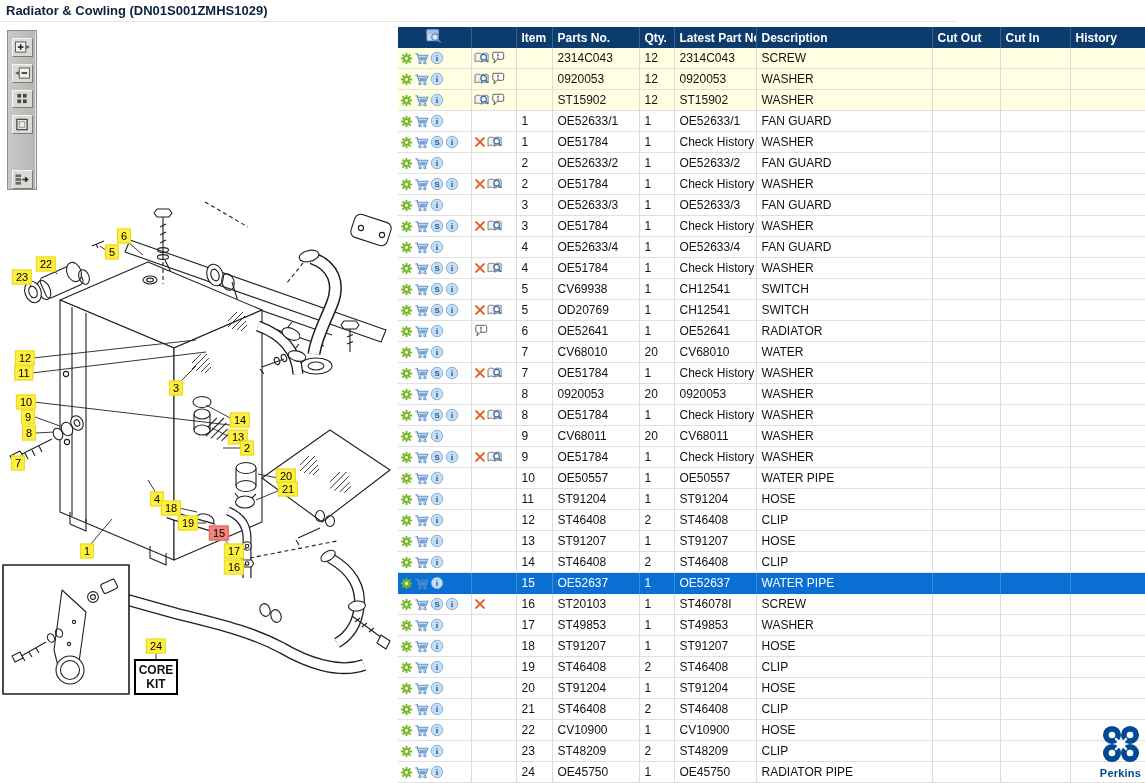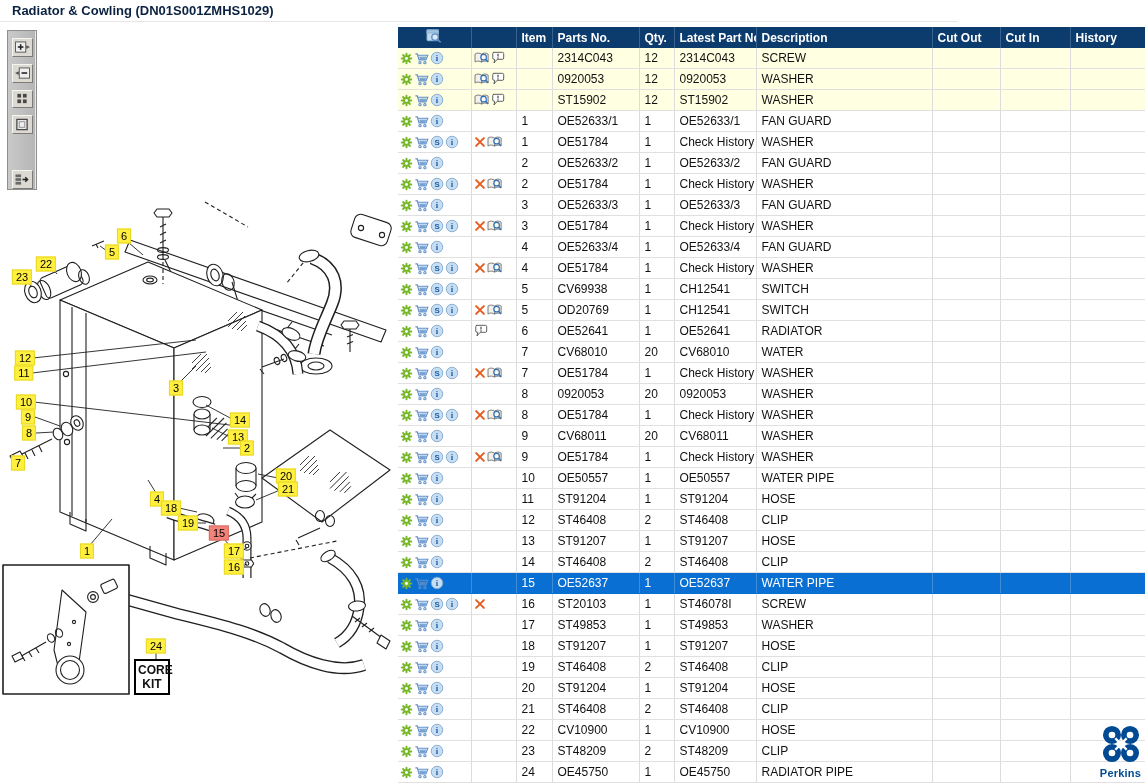--- a/index.html
+++ b/index.html
@@ -1,37 +1,37 @@
 <!DOCTYPE html>
 <html><head>
 <meta charset="utf-8">
 <style>
   html,body{margin:0;padding:0}
   body{width:1145px;height:783px;position:relative;background:#fff;
        font-family:"Liberation Sans",sans-serif;overflow:hidden;color:#111}
   .titlebar{position:absolute;left:0;top:0;width:958px;height:22px;line-height:22px;
-       padding-left:12px;box-sizing:border-box;font-size:13px;font-weight:bold;color:#0a2240;
+       padding-left:6px;box-sizing:border-box;font-size:13px;font-weight:bold;color:#0a2240;
        background:#fff;border-bottom:1px solid #e6e6e6;white-space:nowrap}
   
   .vtoolbar{position:absolute;left:7px;top:30px;width:30px;height:160px;box-sizing:border-box;
        background:linear-gradient(90deg,#c9c9c9,#b5b5b5);border:1px solid #8f8f8f;
        box-shadow:inset -1px 0 0 #e9e9e9;display:flex;flex-direction:column;align-items:center;
        padding-top:7px;gap:7px}
   .tb-btn{width:21px;height:19px;background:#dcd9d2;border:1px solid;
        border-color:#f6f5f2 #7d7b76 #7d7b76 #f6f5f2;display:flex;align-items:center;
        justify-content:center;padding:0;cursor:pointer}
   .tb-spacer{flex:0 0 22px}
   
   .diagram{position:absolute;left:0;top:22px;width:398px;height:761px}
   .diagram svg.art{position:absolute;left:0;top:0}
   .callout{position:absolute;transform:translate(-50%,-50%);background:#ffef3e;color:#000;
        font-size:11px;line-height:13px;padding:0 3px;border:1px solid #e8d820;cursor:pointer;
        font-weight:normal;white-space:nowrap}
   .callout.red{background:#f2837b;border-color:#d96a62}
-  .corekit{position:absolute;left:134px;top:637px;width:36px;box-sizing:border-box;
+  .corekit{position:absolute;left:134px;top:637px;width:44px;box-sizing:border-box;
        border:2px solid #000;background:#fff;text-align:center;font-weight:bold;font-size:12px;
        line-height:14px;padding:2px 2px}
   
   .table-panel{position:absolute;left:398px;top:27px;width:747px}
   table{border-collapse:collapse;table-layout:fixed;width:747px;font-size:12px}
   th{background:#0c3b6e;color:#fff;height:21px;font-weight:600;text-align:left;
      padding:0 5px;border-right:1px solid #38618e;overflow:hidden;white-space:nowrap}
   th.iconhead{text-align:center;padding:0}
   td{height:20px;padding:0 5px;border-right:1px solid #dcdcdc;border-bottom:1px solid #e0e0e0;
      white-space:nowrap;overflow:hidden;background:#fff}

